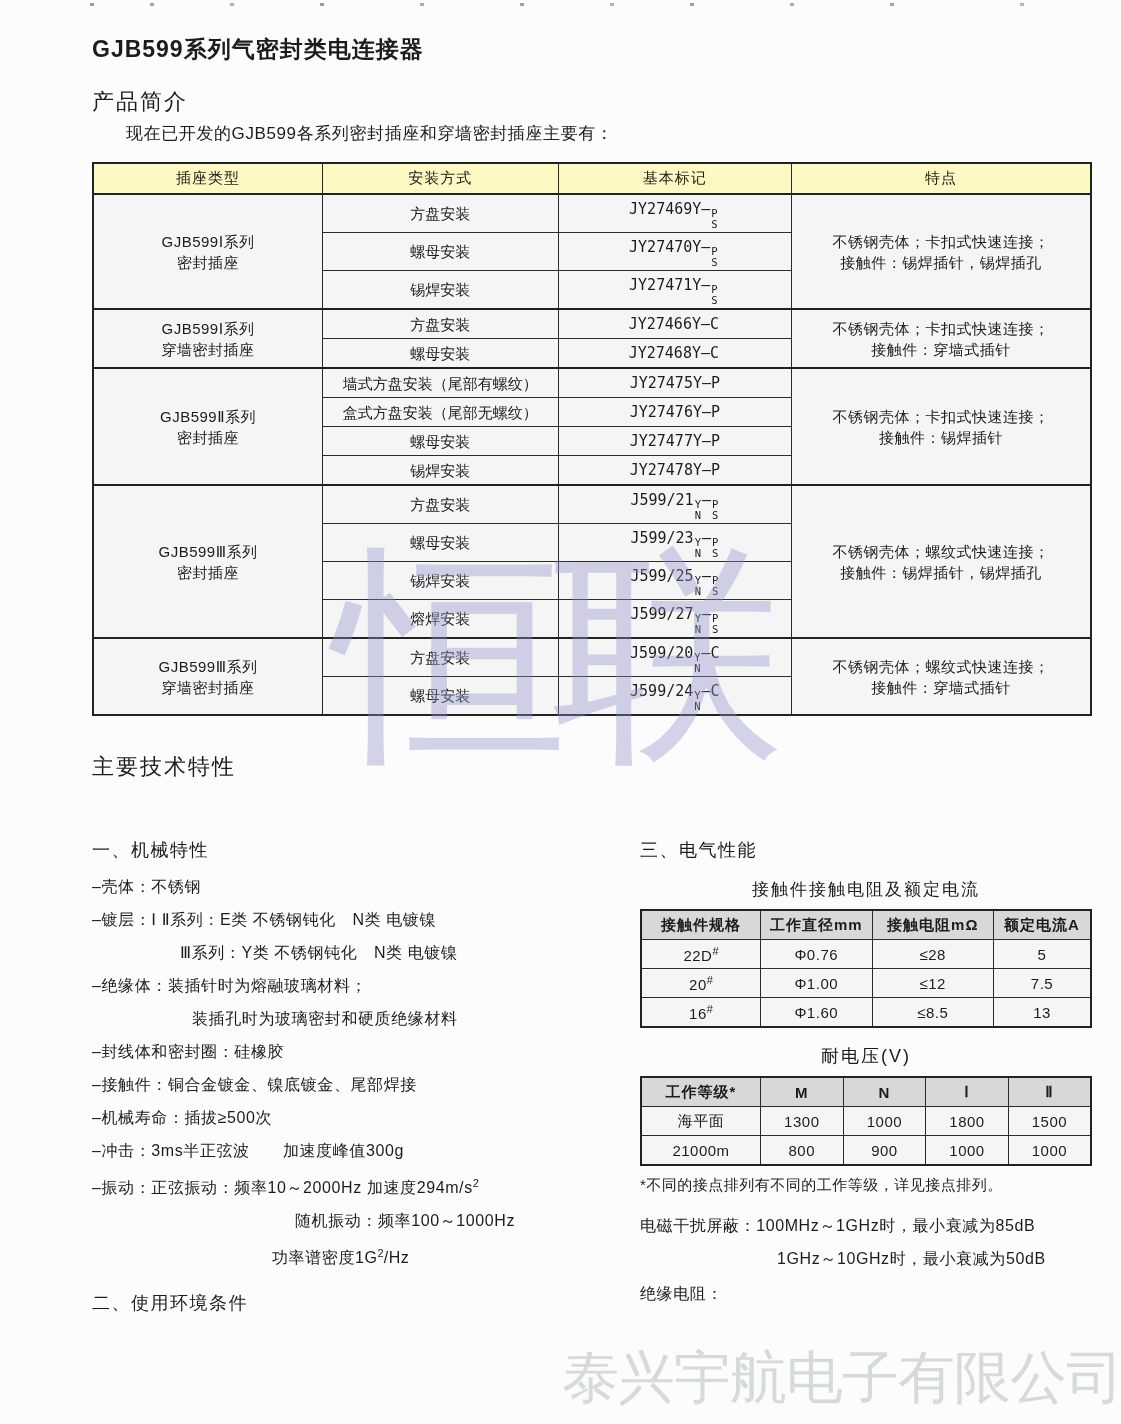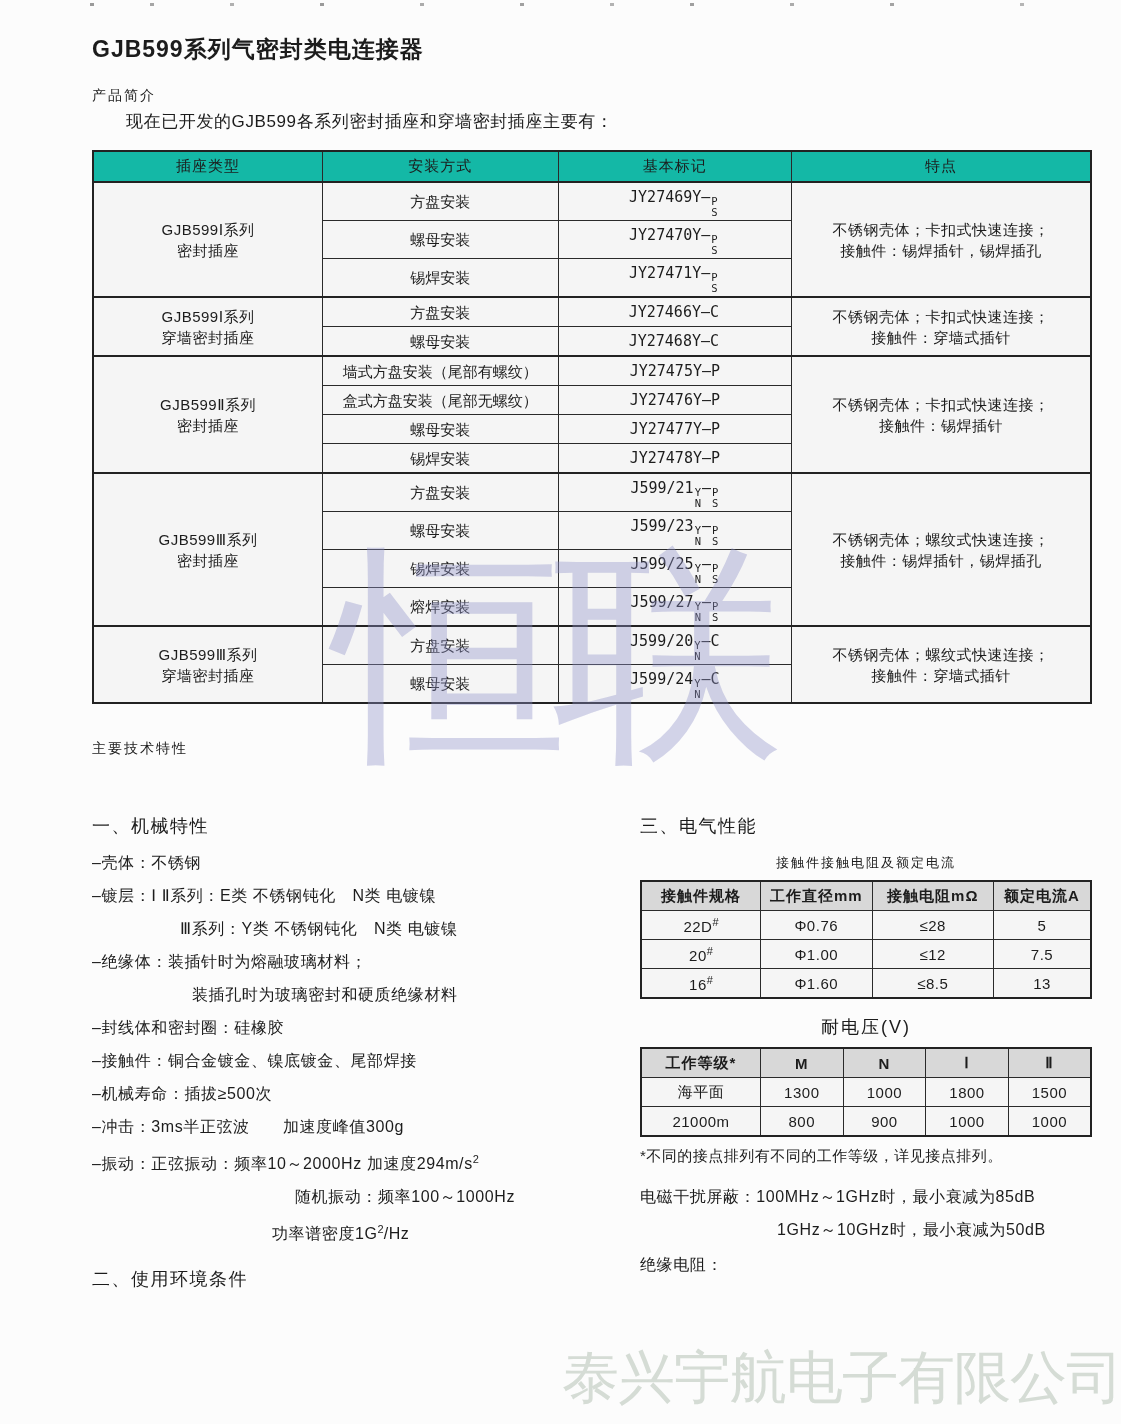--- a/index.html
+++ b/index.html
@@ -6,26 +6,26 @@
   .page{position:relative;width:1121px;height:1424px;background:#fcfcfc;
         font-family:"Liberation Sans",sans-serif;color:#1c1c1c;overflow:hidden;padding-left:20px;}
   .inner{padding:26px 49px 0 72px;}
 
   .specks{position:absolute;top:3px;left:90px;width:4px;height:3px;background:#9a9a9a;
           box-shadow:60px 0 #a5a5a5,140px 0 #b0b0b0,230px 0 #9a9a9a,330px 0 #ababab,
                      430px 0 #a0a0a0,520px 0 #b2b2b2,600px 0 #9f9f9f,700px 0 #ababab,
                      800px 0 #a3a3a3,930px 0 #b5b5b5;}
 
   h1.title{font-size:23px;font-weight:bold;margin:8px 0 0;letter-spacing:1px;}
-  h2.sec{font-size:14px;font-weight:normal;margin:22px 0 0;letter-spacing:2px;}
+  h2.sec{font-size:22px;font-weight:normal;margin:22px 0 0;letter-spacing:2px;}
   p.para{font-size:17px;line-height:33px;margin:12px 0 0;text-indent:2em;letter-spacing:0.6px;width:1002px;}
   p.lead{margin:0;}
 
   table.main{border-collapse:collapse;width:1000px;margin-top:12px;font-size:15px;border:2px solid #222;}
-  table.main th{background:#14b8a6;border:1px solid #2a2a2a;height:27px;font-weight:normal;font-size:15px;letter-spacing:1px;}
+  table.main th{background:#fef9c3;border:1px solid #2a2a2a;height:27px;font-weight:normal;font-size:15px;letter-spacing:1px;}
   table.main td{border:1px solid #2a2a2a;text-align:center;padding:3px 4px;line-height:21px;background:#f5f5f5;}
   tr.gsep td{border-top:2px solid #222;}
   td.c-feat{text-align:left;padding-left:18px;letter-spacing:0.5px;}
   td.c-type{letter-spacing:0.5px;}
   .mk{font-family:"DejaVu Sans Mono",monospace;font-size:15px;letter-spacing:0;}
   .stk{display:inline-flex;flex-direction:column;vertical-align:-3px;line-height:1;
        font-size:10.5px;text-align:left;margin:0 1px;font-family:"DejaVu Sans Mono",monospace;}
   .stk span{display:block;}
 
   .cols{display:flex;margin-top:34px;}
@@ -35,21 +35,21 @@
   h3.sub{font-size:18px;font-weight:normal;margin:22px 0 0;letter-spacing:1.5px;}
   .list{margin-top:8px;}
   .li{font-size:16px;line-height:33px;letter-spacing:0.6px;}
   sup.sp{font-size:11px;letter-spacing:0;}
   .ind-a{padding-left:88px;}   
   .ind-b{padding-left:100px;}  
   .ind-c{padding-left:78px;text-align:center;}   
   .ind-d{padding-left:180px;}   
   .ind-f{padding-left:137px;}   
 
-  .tbl-cap{text-align:center;font-size:13px;margin:16px 0 8px;letter-spacing:2px;width:452px;}
+  .tbl-cap{text-align:center;font-size:17px;margin:16px 0 8px;letter-spacing:2px;width:452px;}
   table.stable{border-collapse:collapse;font-size:15px;border:2px solid #222;}
   table.stable th{background:#d8d8d8;border:1px solid #2a2a2a;height:26px;font-weight:bold;letter-spacing:1px;}
   table.stable td{border:1px solid #2a2a2a;text-align:center;height:26px;background:#f5f5f5;letter-spacing:0.5px;}
   .note{font-size:15px;margin-top:10px;letter-spacing:0.5px;}
   .emi-block{margin-top:14px;}
   .ins-block{margin-top:2px;}
 
   .wm-center{position:absolute;left:335px;top:535px;font-size:232px;line-height:1.05;
              font-family:"Liberation Serif",serif;color:rgba(141,145,199,0.38);
              letter-spacing:-14px;z-index:5;pointer-events:none;}

